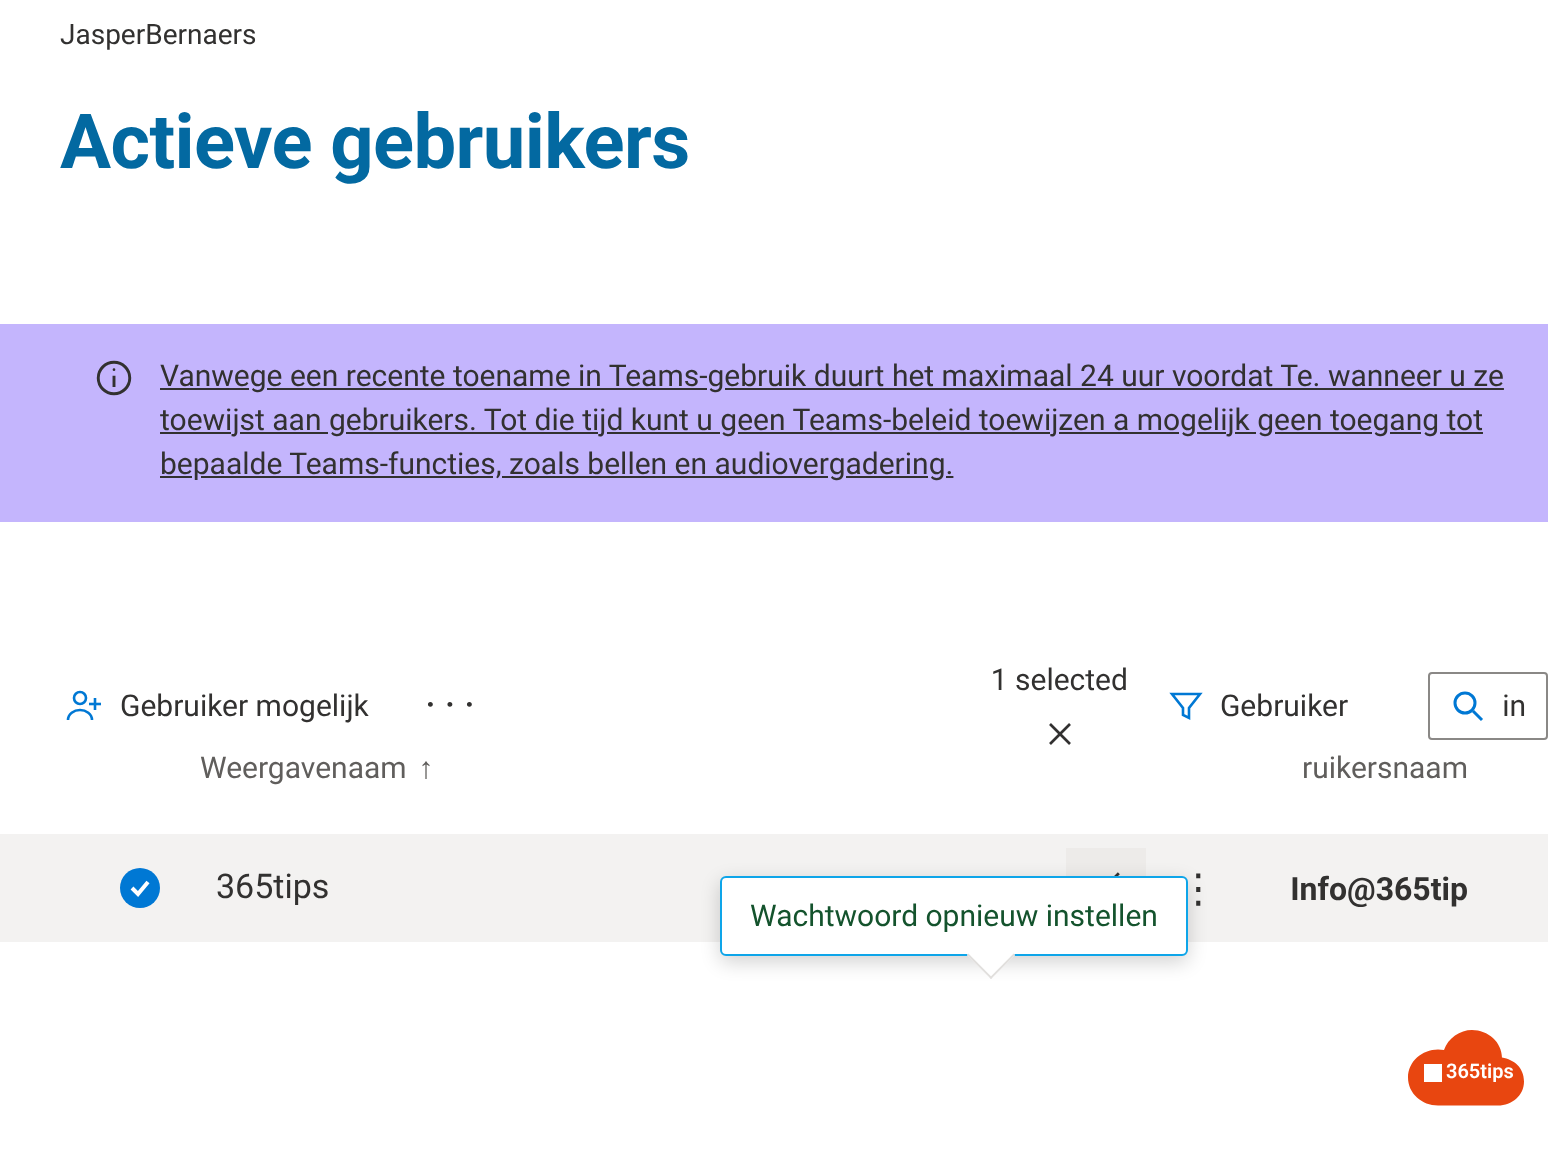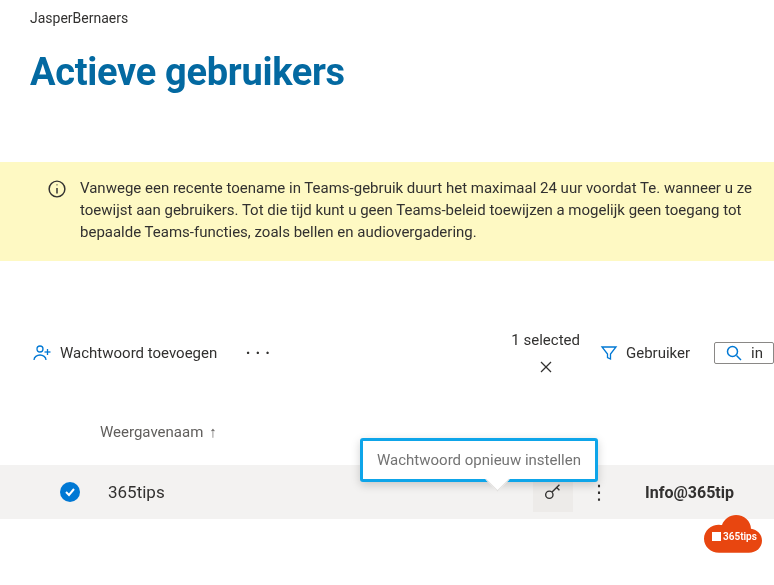--- a/index.html
+++ b/index.html
@@ -20,28 +20,29 @@
   }
   h1.title {
     font-size: 38px;
     font-weight: 700;
     color: #0369a1;
     margin-top: 24px;
     letter-spacing: -0.3px;
   }
   .info-banner {
     margin-top: 68px;
-    background: #fef9c3;
+    background: #c4b5fd;
     display: flex;
     align-items: flex-start;
     padding: 16px 18px 18px 2px;
     gap: 14px;
     width: calc(100% + 30px);
     margin-left: -30px;
     padding-left: 48px;
+    text-decoration: underline;
   }
   .info-banner .icon {
     flex: 0 0 auto;
     width: 18px; height: 18px;
     margin-top: 2px;
     color: #323130;
   }
   .info-banner .text {
     font-size: 15px;
     line-height: 1.45;
@@ -68,29 +69,28 @@
   .more-dots { font-size: 22px; letter-spacing: 4px; color: #323130; cursor: pointer; padding: 0 6px;}
   .sel-count { font-size: 15px; color: #323130; display:flex; align-items:center; gap:10px;flex-direction:column;}
   .sel-count .x {
     width: 16px; height: 16px; color:#323130; cursor:pointer;
   }
   .search-stub {
     display: inline-flex;
     align-items: center;
     border: 1px solid #8a8886;
     border-radius: 2px;
-    height: 22px;
+    height: 34px;
     padding: 0 10px 0 10px;
     gap: 8px;
-    margin-left: 4px;
+    margin-left: 20px;
   }
   .search-stub svg { color:#0078d4; }
   .search-stub .txt { font-size:15px; color:#323130;}
   .table-header {
-    margin-top: 48px;
     display: flex;
     align-items: center;
     padding-left: 70px;
     gap: 10px;
   }
   .col-name {
     font-size: 15px;
     color: #605e5c;
     display: flex;
     align-items: center;
@@ -136,26 +136,26 @@
   }
   .key-btn svg { color:#323130; }
   .row-more { font-size:20px; color:#323130; cursor:pointer; padding:0 6px;}
   .row-user { font-size:16px; color:#323130; margin-left: 20px; font-weight: bold;}
   
   .tooltip {
     position: absolute;
     left: 360px;
     top: 438px;
     background:#fff;
-    border:3px solid #0ea5e9;
+    border:1px solid #0ea5e9;
     box-shadow: 0 3px 10px rgba(0,0,0,0.18);
     border-radius: 3px;
     padding: 10px 14px;
     font-size: 15px;
-    color:#737373;
+    color:#14532d;
     z-index: 10;
   }
   .tooltip::after {
     content:"";
     position:absolute;
     left: 126px;
     bottom: -9px;
     width: 16px; height: 16px;
     background:#fff;
     border-right:1px solid #e1dfdd;
@@ -204,21 +204,21 @@
 
   <div class="toolbar">
     <div class="left">
       <div class="btn">
         <svg width="20" height="20" viewBox="0 0 20 20" fill="none" stroke="#0078d4" stroke-width="1.3">
           <circle cx="8" cy="6" r="3"></circle>
           <path d="M2 17c0-3 3-5 6-5s6 2 6 5"></path>
           <line x1="15.5" y1="6" x2="15.5" y2="12"></line>
           <line x1="12.5" y1="9" x2="18.5" y2="9"></line>
         </svg>
-        <span>Wachtwoord toevoegen</span>
+        <span>Gebruiker mogelijk</span>
       </div>
       <div class="more-dots">···</div>
     </div>
     <div class="right">
       <div class="sel-count">
         <span>1 selected</span>
         <span class="x">
           <svg viewBox="0 0 16 16" width="16" height="16" stroke="currentColor" stroke-width="1.3">
             <line x1="3" y1="3" x2="13" y2="13"></line>
             <line x1="13" y1="3" x2="3" y2="13"></line>
@@ -239,20 +239,21 @@
         <span class="txt">in</span>
       </div>
     </div>
   </div>
 
   <div class="table-header">
     <div class="col-name">
       <span>Weergavenaam</span>
       <span>↑</span>
     </div>
+    <div class="col-user">ruikersnaam</div>
   </div>
 
   <div class="row">
     <div class="check">
       <svg viewBox="0 0 12 12" width="12" height="12" stroke="currentColor" stroke-width="2" fill="none">
         <path d="M2 6l3 3 5-6"></path>
       </svg>
     </div>
     <div class="display-name">365tips</div>
     <div class="right-area">

